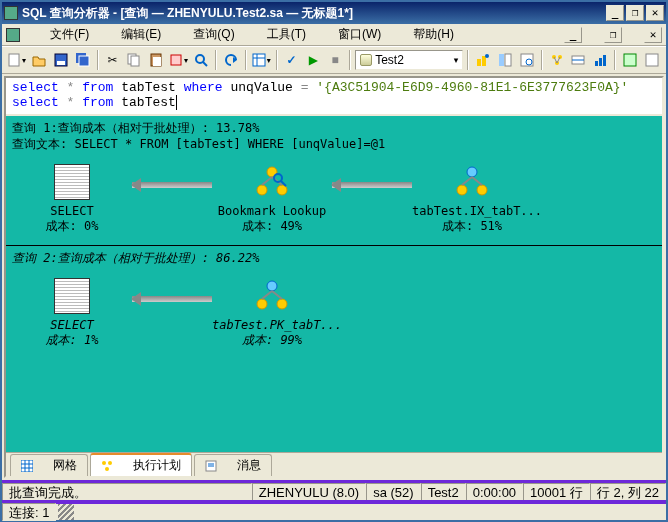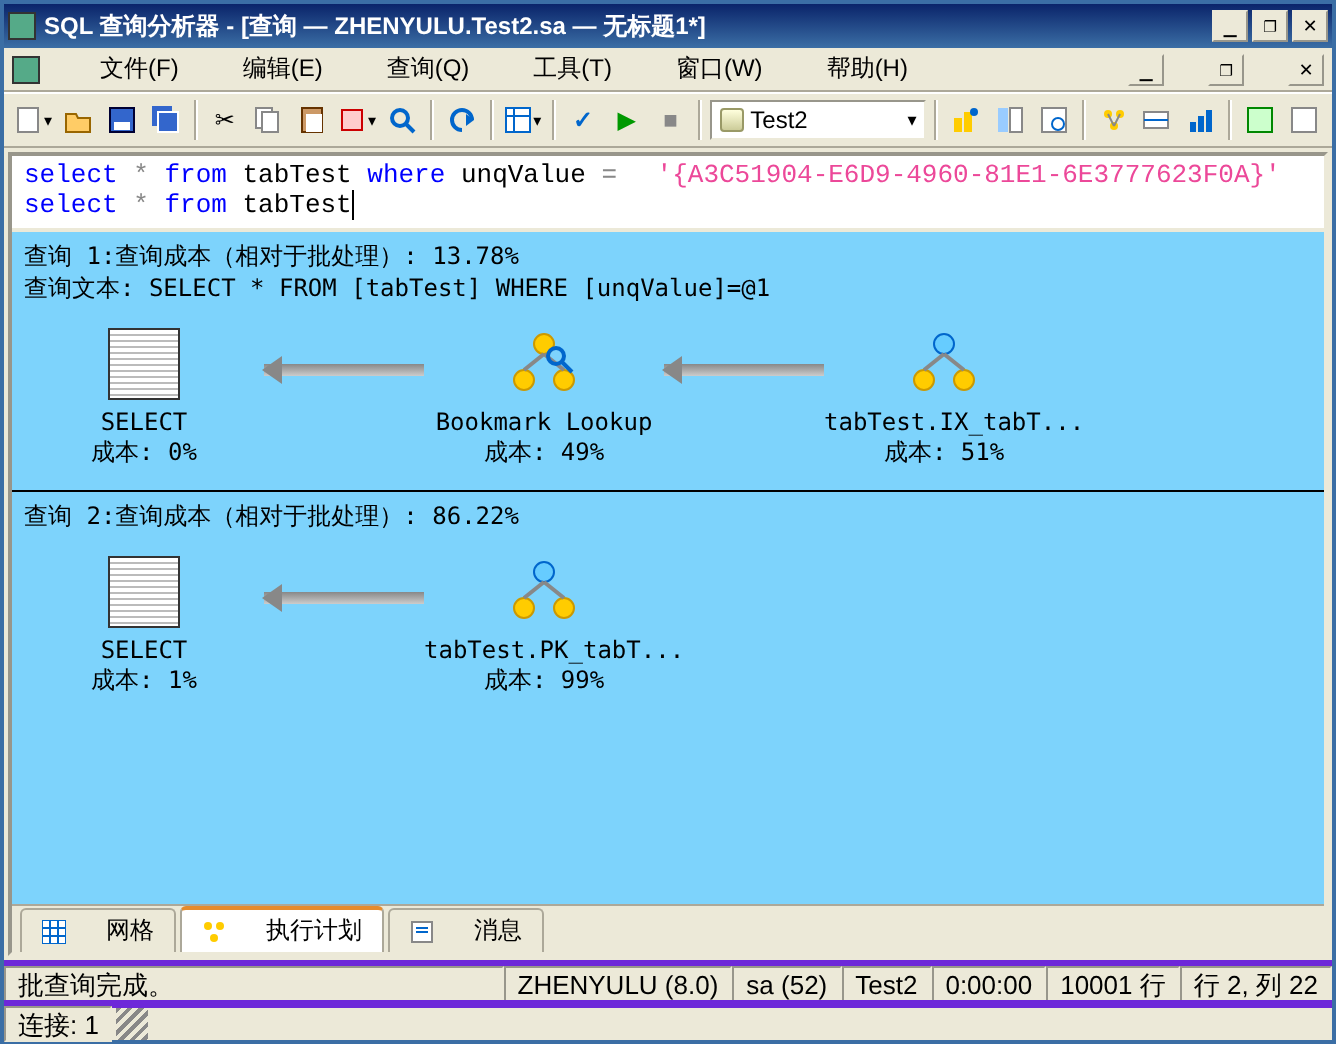--- a/index.html
+++ b/index.html
@@ -16,26 +16,26 @@
 .tbtn { width: 22px; height: 22px; border: 1px solid transparent; display: flex; align-items: center; justify-content: center; cursor: default; }
 .tsep { width: 2px; height: 20px; border-left: 1px solid #aca899; border-right: 1px solid #fff; margin: 0 2px; }
 .tdrop { display: flex; align-items: center; }
 .tdrop::after { content: "▾"; font-size: 8px; margin-left: 1px; }
 .dbselect { height: 20px; width: 120px; border: 1px inset #ece9d8; background: #fff; display: flex; align-items: center; padding: 0 4px; font-size: 12px; }
 .dbselect .cyl { width: 12px; height: 12px; background: linear-gradient(#ffd, #cc9); border: 1px solid #996; border-radius: 2px; margin-right: 3px; }
 .dbselect::after { content: "▾"; margin-left: auto; font-size: 9px; }
 .content { flex: 1; border: 2px inset #ece9d8; margin: 2px; background: #fff; display: flex; flex-direction: column; overflow: hidden; }
 .editor { height: 38px; background: #fff; font-family: "Courier New", monospace; font-size: 13px; padding: 2px 6px; border-bottom: 2px inset #ece9d8; overflow: hidden; white-space: pre; }
 .kw { color: #00f; }
-.str { color: #ec4899; margin-left: 12px; }
+.str { color: #4d7c0f; }
 .num { color: #888; }
 .cursor { border-right: 1px solid #000; }
-.plan { flex: 1; background: #7dd3fc; overflow: hidden; font-family: "SimSun", monospace; font-size: 12px; }
+.plan { flex: 1; background: #14b8a6; overflow: hidden; font-family: "SimSun", monospace; font-size: 12px; }
 .plan-section { border-bottom: 1px solid #000; padding: 4px 6px 10px; }
-.plan-section:last-child { border-bottom: none; }
+.plan-section:last-child { border-bottom: none; font-style: italic; }
 .plan-hdr { line-height: 16px; }
 .plan-row { display: flex; align-items: flex-end; margin-top: 12px; gap: 0; }
 .plan-node { text-align: center; width: 120px; }
 .plan-node .ni { width: 36px; height: 36px; margin: 0 auto 4px; position: relative; }
 .ni.select { border: 1px solid #333; background: repeating-linear-gradient(#fff, #fff 2px, #bbb 2px, #bbb 3px); }
 .ni.op { }
 .ni.op svg { width: 36px; height: 36px; }
 .plan-arrow { width: 80px; height: 36px; display: flex; align-items: center; margin-bottom: 32px; }
 .plan-arrow .line { flex: 1; height: 6px; background: linear-gradient(#888, #ccc); position: relative; }
 .plan-arrow .line::before { content: ""; position: absolute; left: -8px; top: -4px; border: 7px solid transparent; border-right: 10px solid #888; }

